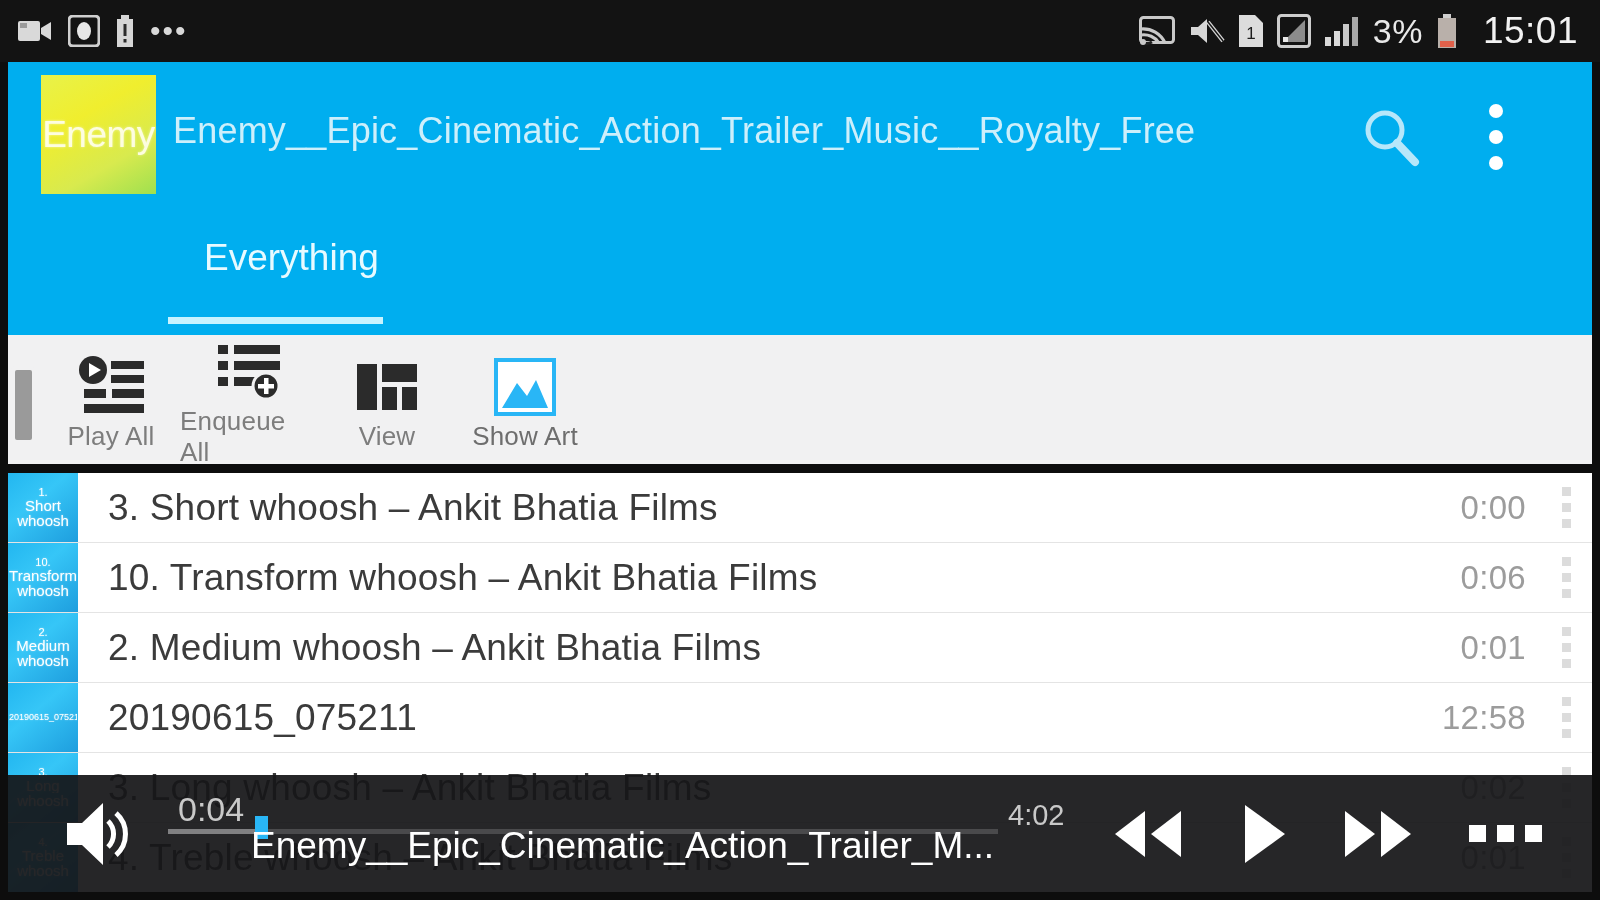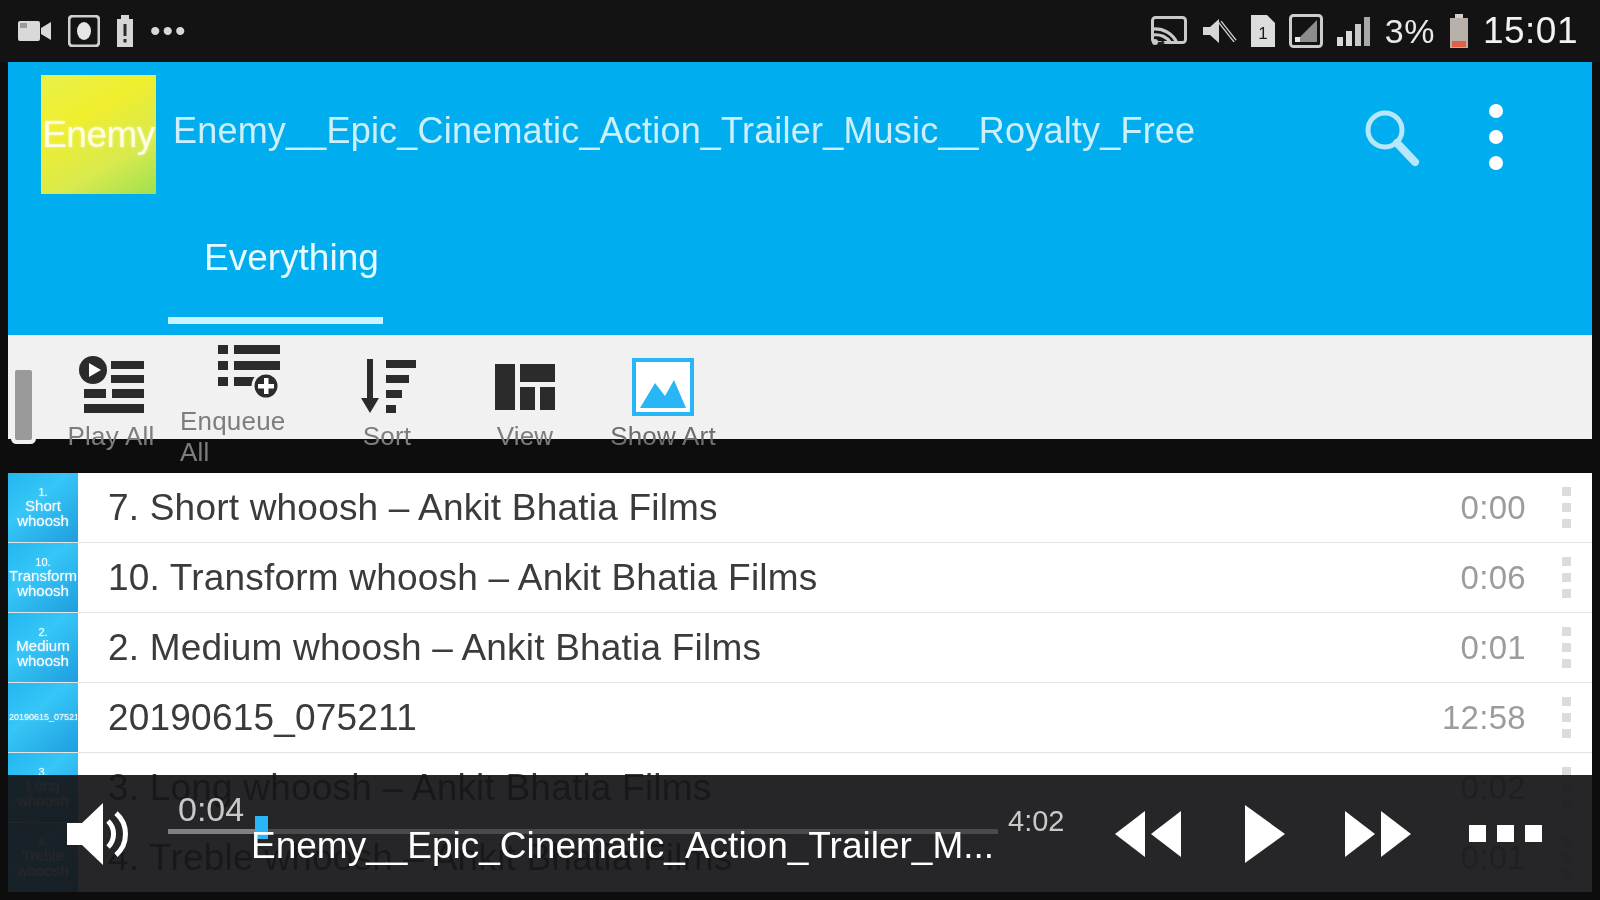--- a/index.html
+++ b/index.html
@@ -11,21 +11,21 @@
   
   .statusbar{
     position:absolute; left:0; top:0; width:1600px; height:62px;
     background:#131313; display:flex; align-items:center;
     padding:0 22px 0 18px;
   }
   .sb-left{ display:flex; align-items:center; gap:16px; }
   .sb-right{ margin-left:auto; display:flex; align-items:center; gap:14px; }
   .sb-ico{ display:inline-flex; align-items:center; justify-content:center; }
   .sb-text{ color:#e9e9e9; font-size:34px; letter-spacing:0.5px; }
-  .sb-clock{ color:#f2f2f2; font-size:37px; letter-spacing:0.5px; }
+  .sb-clock{ color:#f2f2f2; font-size:37px; letter-spacing:0.5px;margin-left:12px; }
   .sb-dots{ color:#d8d8d8; font-size:30px; letter-spacing:2px; line-height:0.6; }
 
   
   .appbar{
     position:absolute; left:8px; top:62px; width:1584px; height:137px;
     background:#00AEEF;
   }
   .albumart{
     position:absolute; left:33px; top:13px; width:115px; height:119px;
     background:linear-gradient(150deg,#e8f24a 0%, #f0ee2e 35%, #d8ea4e 70%, #9fe04f 100%);
@@ -56,21 +56,21 @@
   }
   .tab.library{ left:34px; }
   .tab.everything{ left:196px; }
   .tab.active{ color:#e7faff; }
   .tab-underline{
     position:absolute; left:168px; top:317px; width:215px; height:7px; background:#c8f3ff;
   }
 
   
   .toolbar{
-    position:absolute; left:8px; top:335px; width:1584px; height:104px;
+    position:absolute; left:8px; top:335px; width:1584px; height:129px;
     background:#f1f1f2;
   }
   .tb-scroll{
     position:absolute; left:7px; top:35px; width:17px; height:70px;
     background:#9a9a9a; border-radius:2px; box-shadow:0 0 0 4px #f1f1f2;
     cursor:pointer;
   }
   .tb-items{ position:absolute; left:34px; top:0; height:138px; display:flex; }
   .tb-item{
     width:138px; height:138px; display:flex; flex-direction:column;
@@ -121,21 +121,21 @@
     background:rgba(22,22,24,0.93);
   }
   .pl-vol{ position:absolute; left:55px; top:26px; width:72px; height:66px; cursor:pointer; }
   .pl-time-cur{ position:absolute; left:170px; top:15px; font-size:34px; color:#c9c9c9; }
   .pl-seek{
     position:absolute; left:160px; top:54px; width:830px; height:5px;
     background:rgba(255,255,255,0.17); cursor:pointer;
   }
   .pl-seek .fill{ position:absolute; left:0; top:0; height:5px; width:90px; background:rgba(255,255,255,0.30); }
   .pl-seek .thumb{ position:absolute; left:86px; top:-13px; width:13px; height:23px; background:#29b6f6; }
-  .pl-time-tot{ position:absolute; left:1000px; top:30px; font-size:29px; color:#c9c9c9; }
+  .pl-time-tot{ position:absolute; left:1000px; top:24px; font-size:29px; color:#c9c9c9; }
   .pl-track{
     position:absolute; left:243px; top:50px; width:740px; font-size:37px; color:#ffffff;
     white-space:nowrap; overflow:hidden;
   }
   .pl-ctrls{ position:absolute; right:50px; top:0; height:117px; display:flex; align-items:center; gap:46px; }
   .pl-btn{ cursor:pointer; display:flex; align-items:center; justify-content:center; }
   .pl-dots{ display:flex; gap:11px; align-items:center; cursor:pointer; }
   .pl-dots i{ width:17px; height:17px; background:#fff; display:block; }
 
   
@@ -273,33 +273,20 @@
             <rect x="4" y="36" width="10" height="9" fill="#2b2b2b"></rect>
             <rect x="20" y="36" width="26" height="9" fill="#2b2b2b"></rect>
             <circle cx="52" cy="45" r="13" fill="#2b2b2b" stroke="#f1f1f2" stroke-width="3"></circle>
             <rect x="50" y="37" width="4.5" height="16" fill="#ffffff"></rect>
             <rect x="44" y="43" width="16" height="4.5" fill="#ffffff"></rect>
           </svg>
         </div>
         <div class="tb-label">Enqueue All</div>
       </div>
 
-      <div class="tb-item">
-        <div class="tb-icon">
-          <svg width="62" height="62" viewBox="0 0 62 62">
-            <rect x="11" y="3" width="6" height="43" fill="#2b2b2b"></rect>
-            <path d="M5 42 L14 57 L23 42 Z" fill="#2b2b2b"></path>
-            <rect x="30" y="4" width="30" height="8" fill="#2b2b2b"></rect>
-            <rect x="30" y="19" width="23" height="8" fill="#2b2b2b"></rect>
-            <rect x="30" y="34" width="16" height="8" fill="#2b2b2b"></rect>
-            <rect x="30" y="49" width="10" height="8" fill="#2b2b2b"></rect>
-          </svg>
-        </div>
-        <div class="tb-label">Sort</div>
-      </div>
 
       <div class="tb-item">
         <div class="tb-icon">
           <svg width="64" height="50" viewBox="0 0 64 50">
             <rect x="2" y="2" width="20" height="46" fill="#2b2b2b"></rect>
             <rect x="27" y="2" width="35" height="18" fill="#2b2b2b"></rect>
             <rect x="27" y="25" width="15" height="23" fill="#2b2b2b"></rect>
             <rect x="47" y="25" width="15" height="23" fill="#2b2b2b"></rect>
           </svg>
         </div>
@@ -320,21 +307,21 @@
   </div>
 
   <div class="list">
 
     <div class="row">
       <div class="row-thumb">
         <span class="t1">1.</span>
         <span class="t2">Short</span>
         <span class="t3">whoosh</span>
       </div>
-      <div class="row-title">7. Short whoosh – Ankit Bhatia Films</div>
+      <div class="row-title">3. Short whoosh – Ankit Bhatia Films</div>
       <div class="row-dur">0:00</div>
       <div class="row-handle">
           <i></i>
           <i></i>
           <i></i>
         </div>
     </div>
 
     <div class="row">
       <div class="row-thumb">

